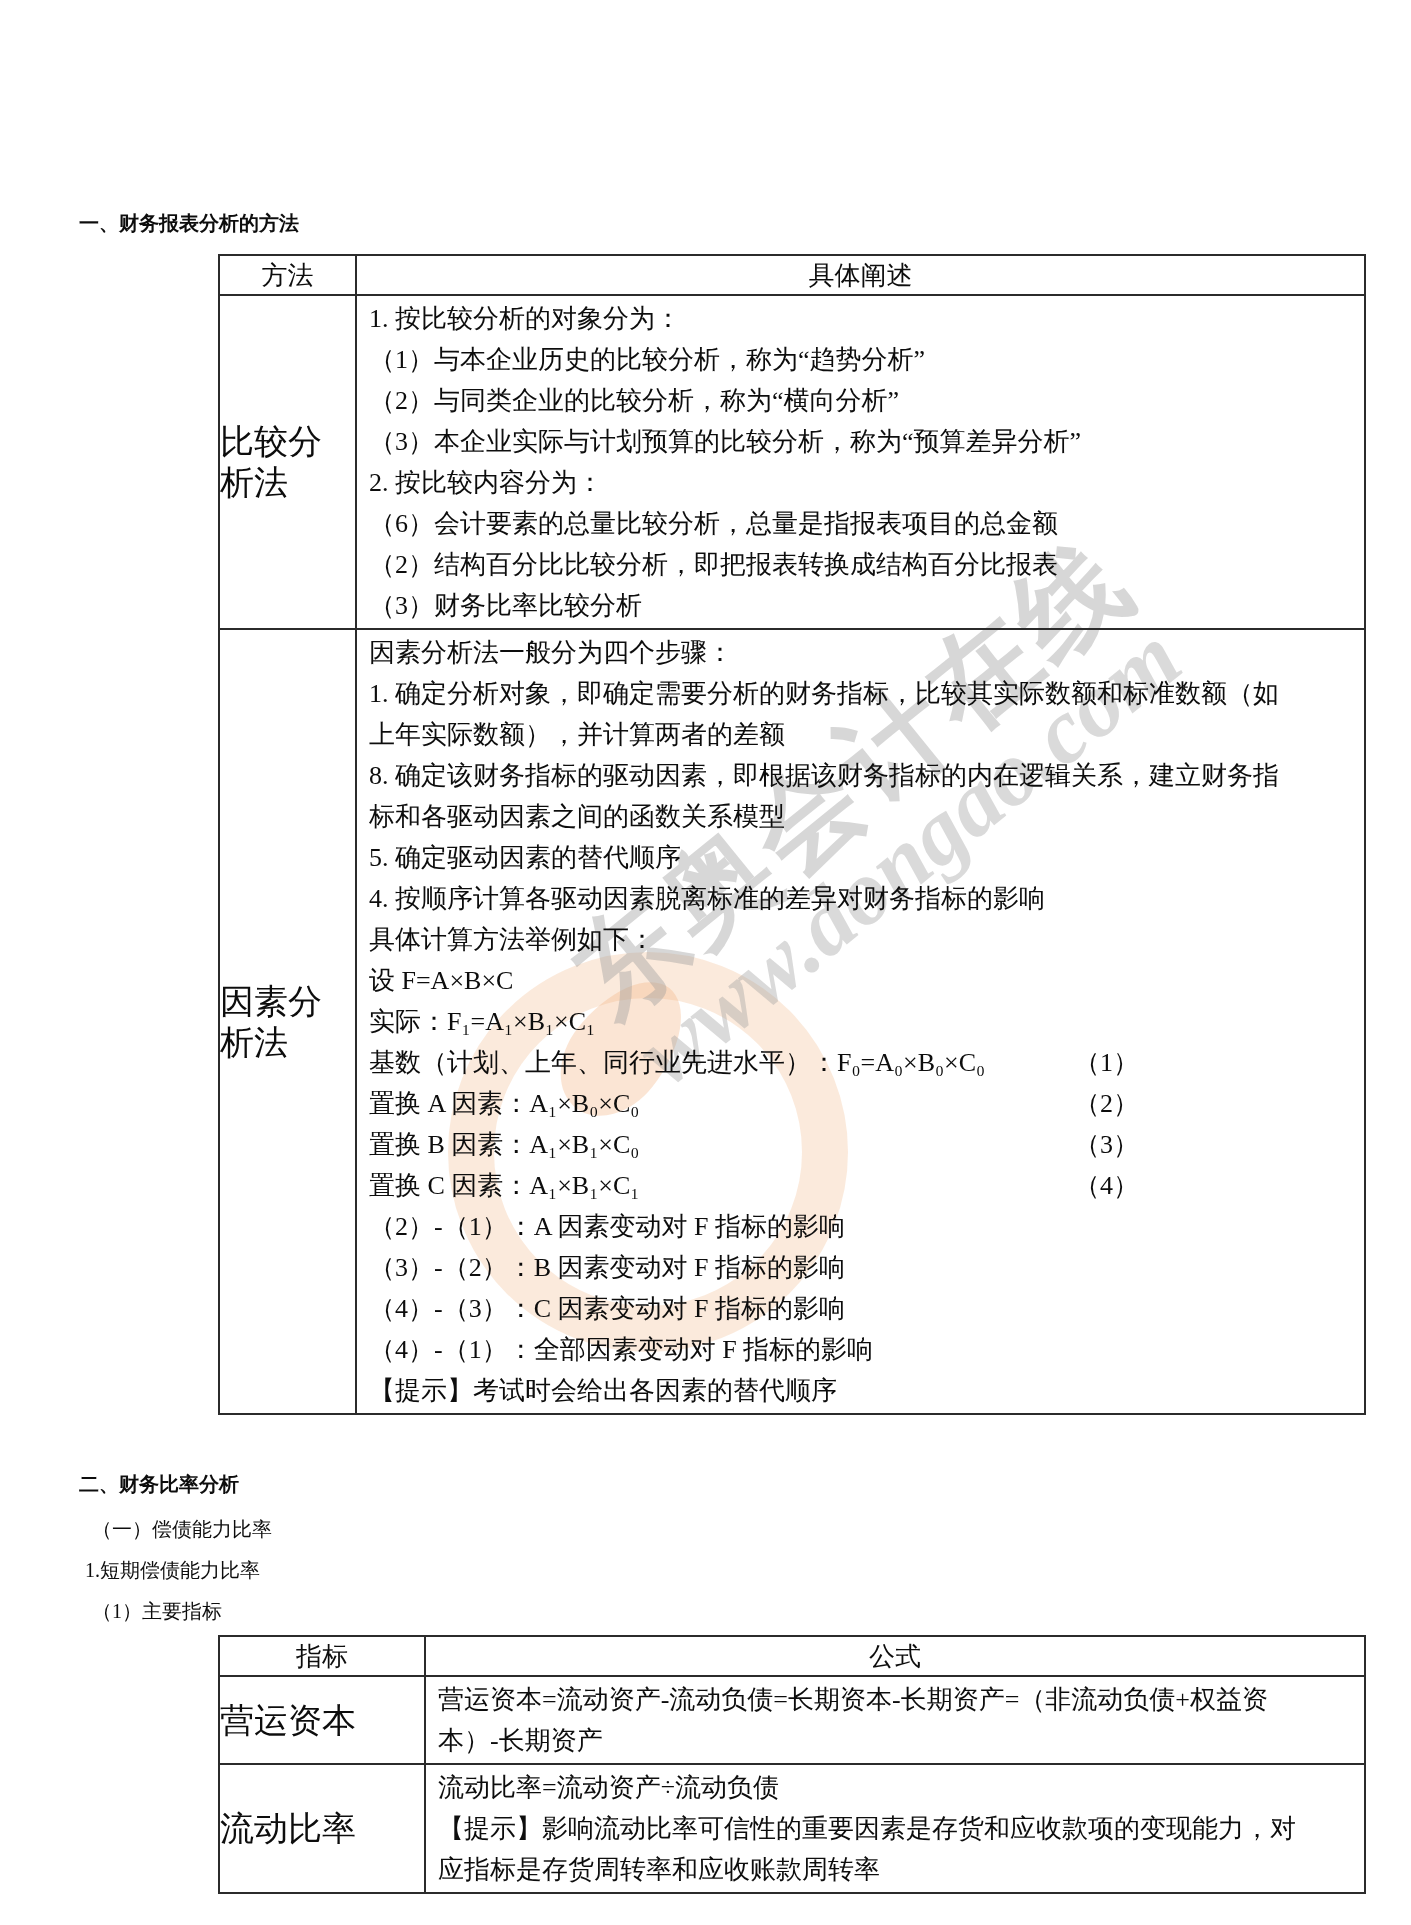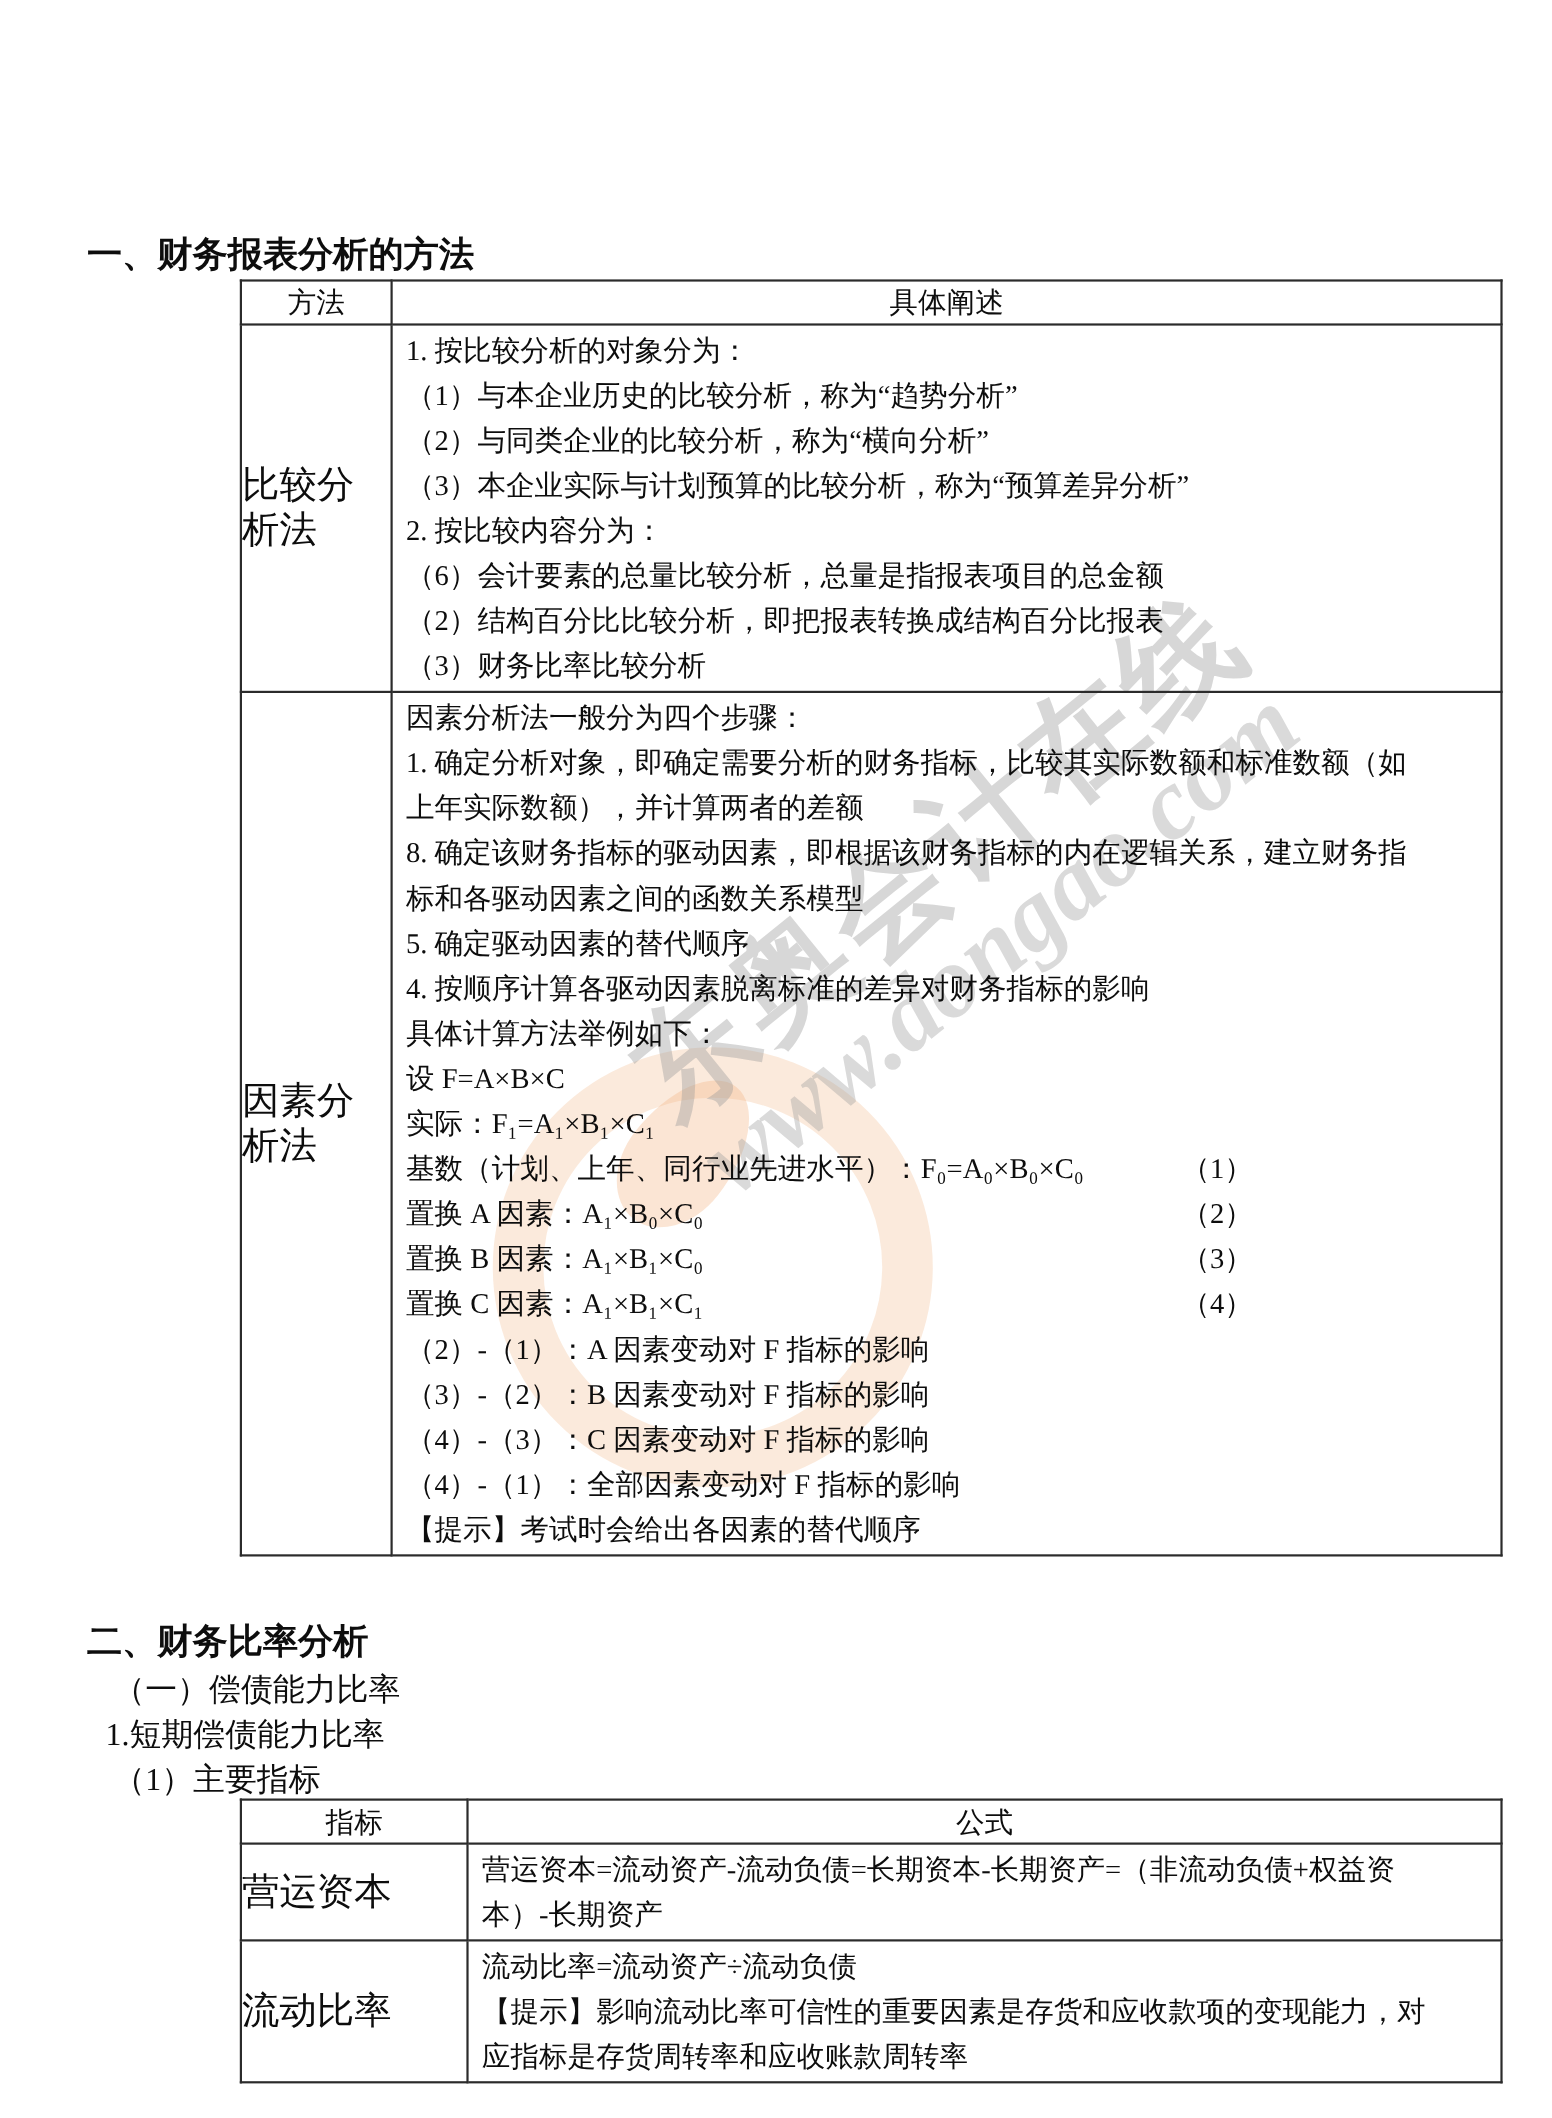--- a/index.html
+++ b/index.html
@@ -41,25 +41,25 @@
     font-weight:700; font-size:32px;
   }
   .topic-heading {
     position:absolute; left:100px; top:150px; white-space:nowrap;
     font-family:"Liberation Sans","DejaVu Sans",sans-serif;
     font-weight:700; font-size:30px;
   }
   .sec-heading {
     position:absolute; white-space:nowrap;
     font-family:"Liberation Sans","DejaVu Sans",sans-serif;
-    font-weight:700; font-size:32px;
+    font-weight:700; font-size:20px;
   }
   #sec1 { left:79px; top:210px; }
   #sec2 { left:79px; top:1471px; }
-  .plain-line { position:absolute; font-size:29px; white-space:nowrap;margin-left:11px; }
+  .plain-line { position:absolute; font-size:20px; white-space:nowrap; }
   #sub1 { left:92px; top:1516px; }
   #sub2 { left:85px; top:1557px; }
   #sub3 { left:92px; top:1598px; }
 
   table { position:absolute; left:218px; border-collapse:collapse; table-layout:fixed; background:transparent; }
   #method-table { top:254px; width:1148px; }
   #ratio-table  { top:1635px; width:1148px; }
   #method-table col.c1 { width:137px; }
   #ratio-table  col.c1 { width:206px; }
   th, td { border:2px solid #2b2b2b; }

